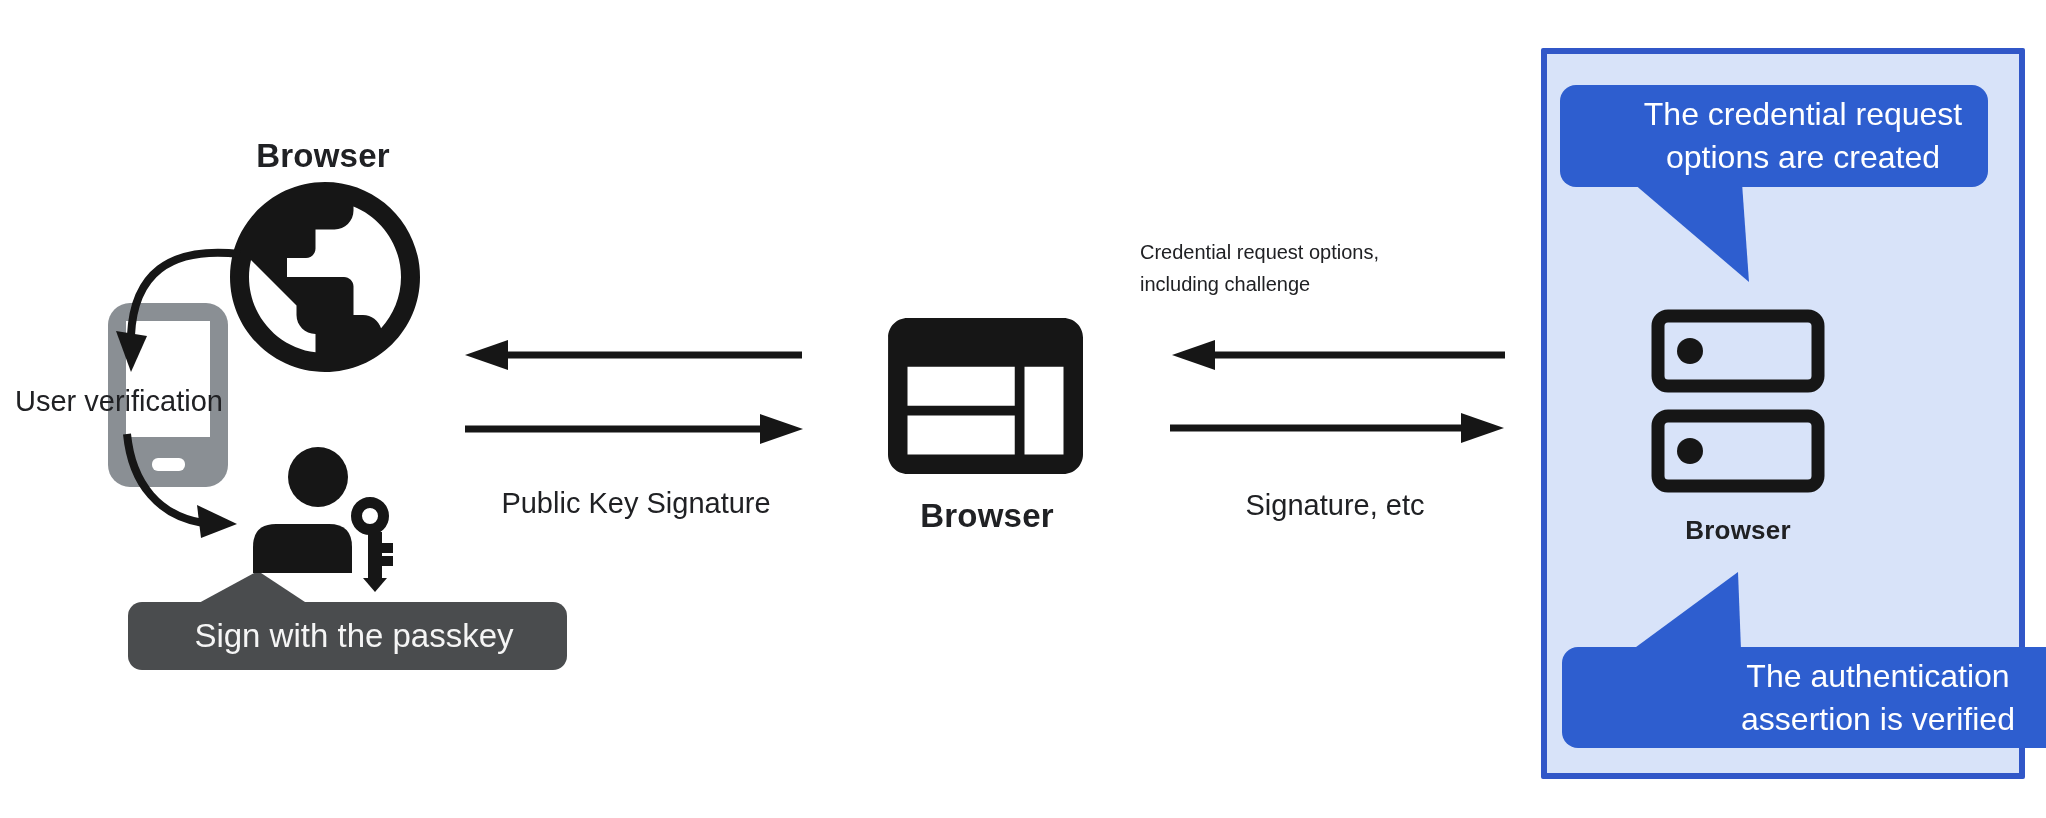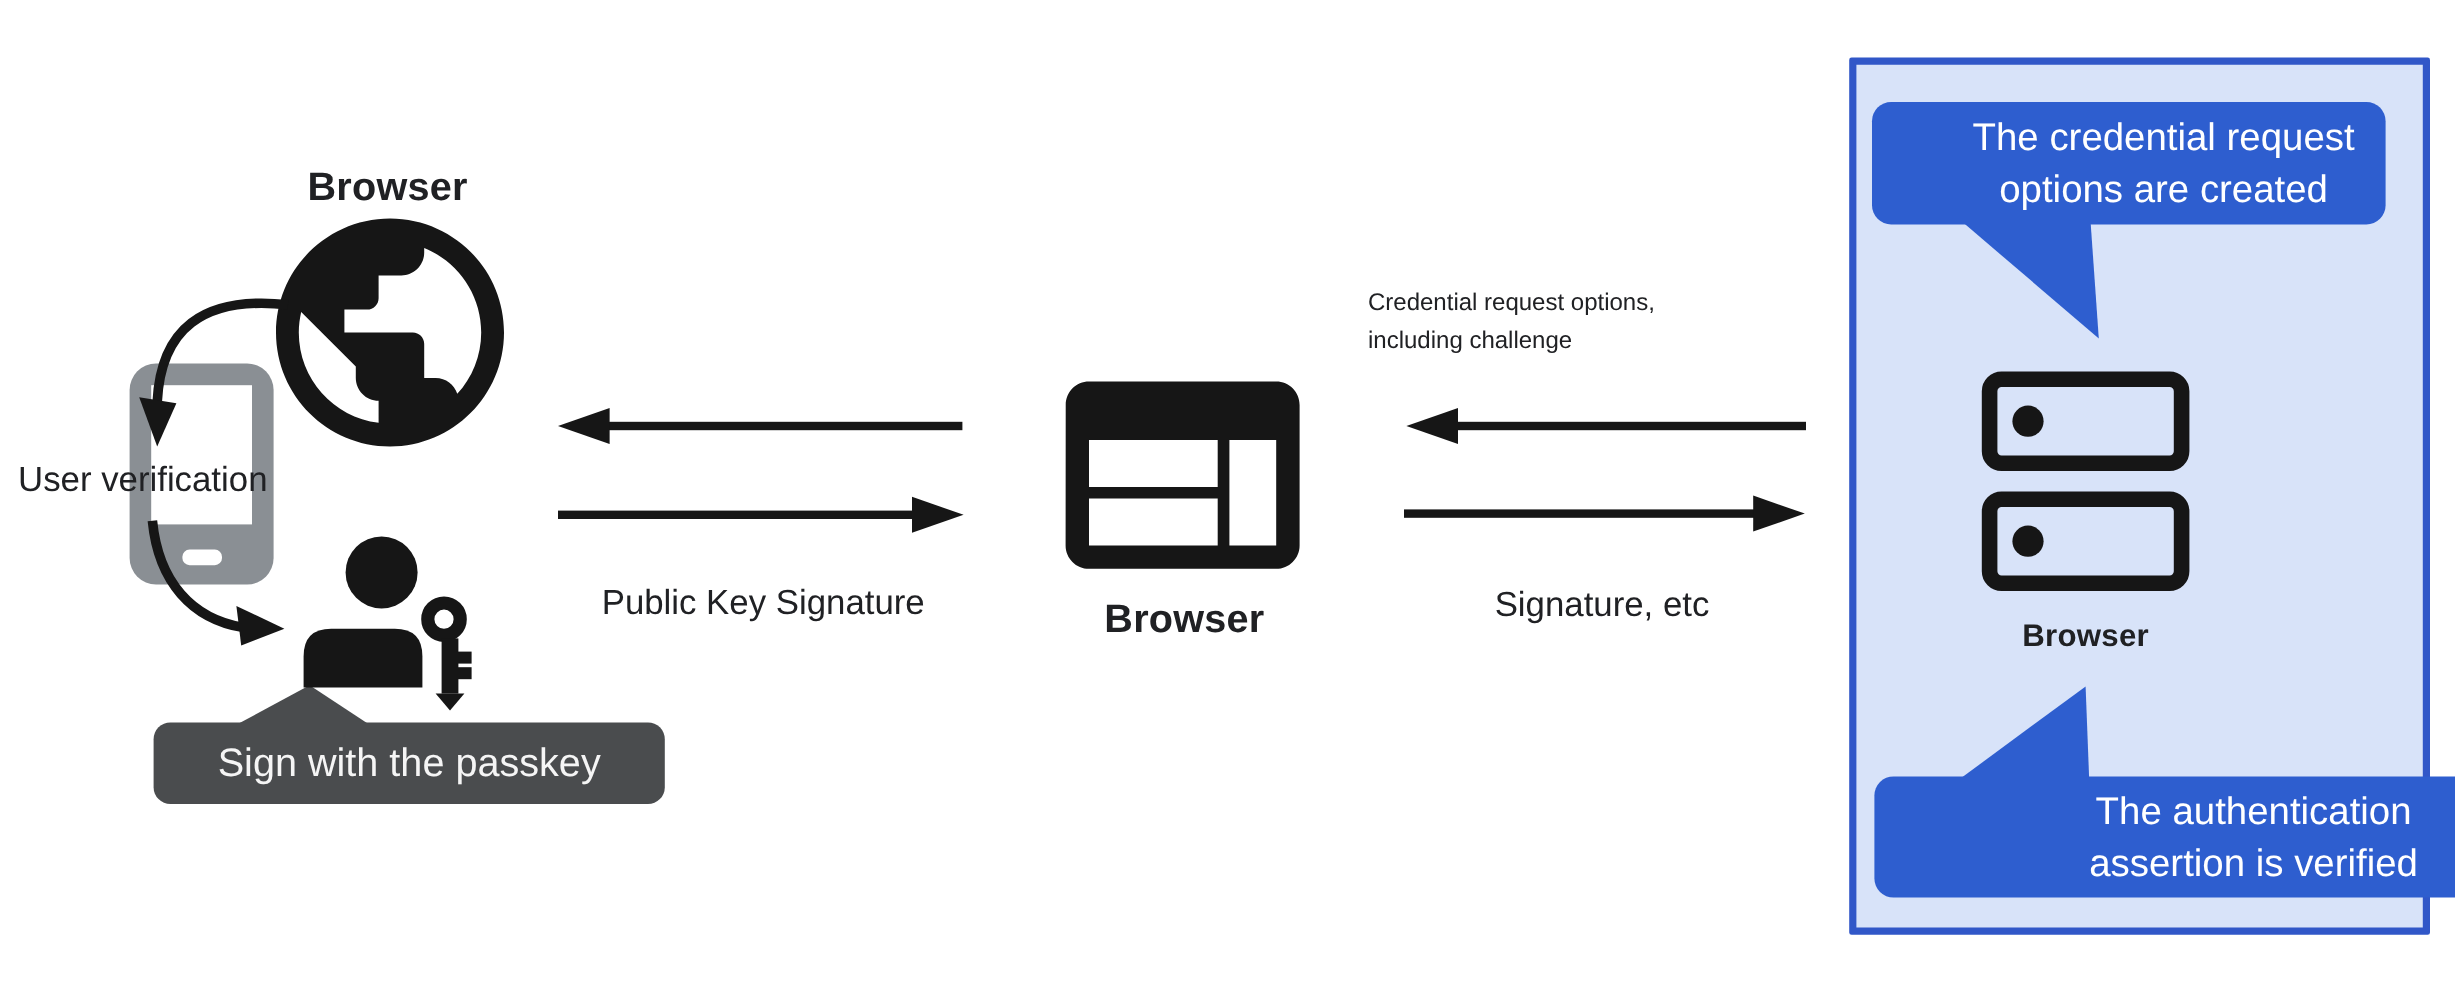--- a/index.html
+++ b/index.html
@@ -17,21 +17,21 @@
   .lbl.center{transform:translate(-50%,-50%);}
   .lbl.vcenter{transform:translate(0,-50%);}
   .node-title{font-size:33px;font-weight:bold;letter-spacing:.2px;}
   .msg{font-size:29px;}
   .code{font-family:"DejaVu Sans Mono", monospace;font-size:25px;color:#1d1d1d;}
   .two-line{position:absolute;z-index:3;font-size:20px;line-height:32px;color:var(--text);}
   .tooltip{
     position:absolute;z-index:3;left:128px;top:602px;width:426px;height:68px;
     background:var(--tooltip-bg);border-radius:14px;
     display:flex;align-items:center;justify-content:center;
-    color:#f5f5f5;font-size:33px;
+    color:#f5f5f5;font-size:33px;padding-left:13px;
   }
   .bubble{
     position:absolute;z-index:3;background:var(--blue);border-radius:16px;
     display:flex;align-items:center;justify-content:flex-end;text-align:center;
     color:var(--bubble-text);font-size:32px;line-height:43px;
   }
   .bubble .inner{width:370px;}
   .bubble.top{left:1560px;top:85px;width:428px;height:102px;}
   .bubble.bottom{left:1562px;top:647px;width:501px;height:101px;}
   .ink{fill:var(--ink);}

